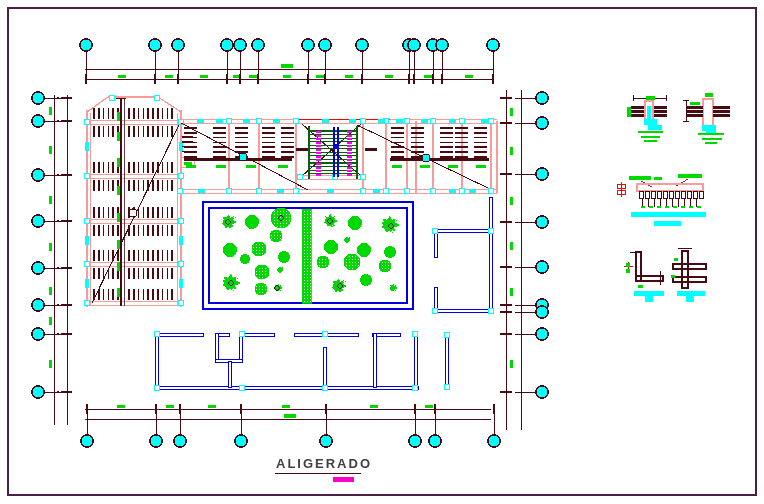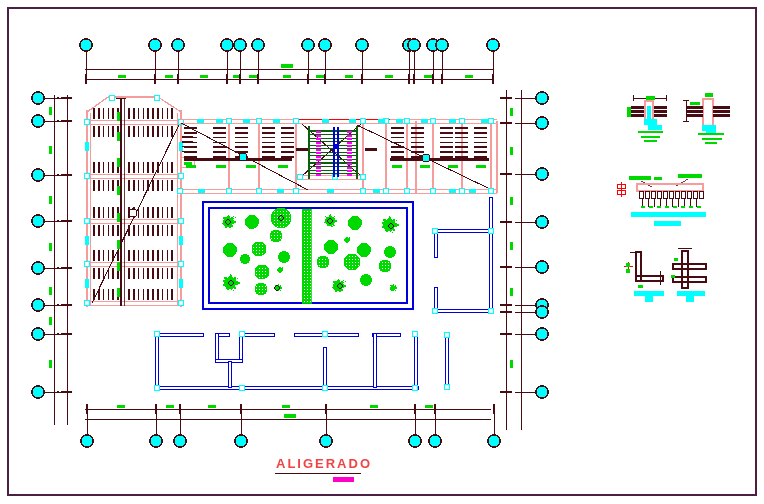--- a/index.html
+++ b/index.html
@@ -1,21 +1,21 @@
 <!DOCTYPE html>
 <html><head>
 <meta charset="utf-8">
 <style>
   html,body{margin:0;padding:0;background:#ffffff;}
   #page{position:relative;width:764px;height:504px;background:#ffffff;overflow:hidden;
         font-family:"Liberation Sans",sans-serif;}
   #cad{position:absolute;left:0;top:0;}
   .title-text{position:absolute;left:276px;top:456px;width:84px;text-align:center;
               font-family:"Liberation Sans",sans-serif;font-weight:bold;font-size:13px;
-              letter-spacing:2px;color:#ef4444;white-space:nowrap;}
+              letter-spacing:2px;color:#404040;white-space:nowrap;}
   .title-underline{position:absolute;left:275px;top:473px;width:86px;height:0;
                    border-top:1.5px solid #470b12;}
   .title-bar{position:absolute;left:333px;top:477px;width:21px;height:5px;background:#ff00cc;}
 </style>
 </head>
 <body>
 
 <div id="page">
   <svg id="cad" width="764" height="504" viewBox="0 0 764 504" shape-rendering="crispEdges">
     <defs>

